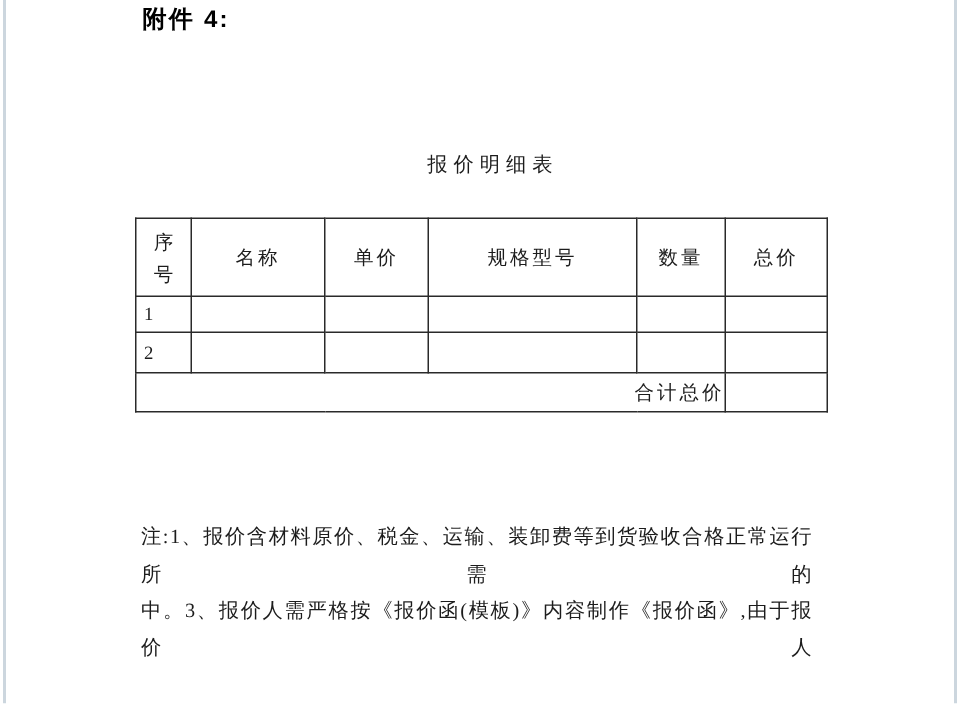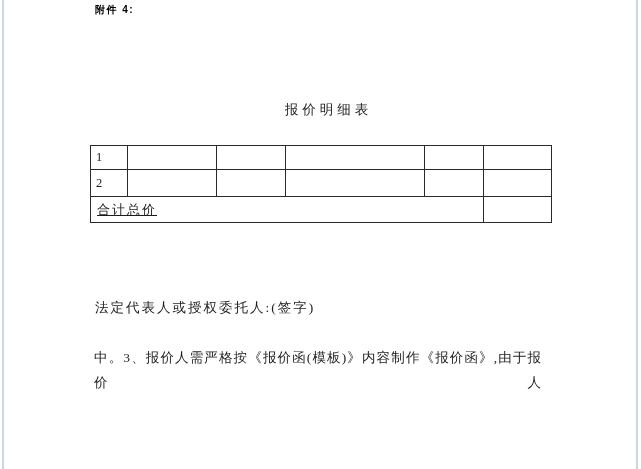--- a/index.html
+++ b/index.html
@@ -27,21 +27,21 @@
   }
   .edge-left  { left: 2px; }
   .edge-right { left: 636px; }
 
   .attachment-label {
     position: absolute;
     left: 95px;
     top: 3px;
     font-family: Liberation Sans, sans-serif;
     font-weight: bold;
-    font-size: 10px;
+    font-size: 16px;
     letter-spacing: 1.5px;
     color: #000000;
     text-align: center;
   }
 
   .doc-title {
     position: absolute;
     left: 90px;
     width: 467px;
     top: 101px;
@@ -89,24 +89,23 @@
   }
   .data-row-1 td { height: 23px; }
   .data-row-2 td { height: 26px; }
   .total-row td  { height: 25px; }
   .row-no {
     text-align: left;
     padding-left: 5px !important;
     font-size: 12.5px;
   }
   .total-label {
-    text-align: left;
+    text-align: right;
     padding-left: 6px !important;
     letter-spacing: 2px;
-    text-decoration: underline;
   }
 
   .signature-line {
     position: absolute;
     left: 95px;
     top: 299px;
     font-size: 13.5px;
     letter-spacing: 2px;
   }
 
@@ -138,20 +137,28 @@
   <table class="quote-table">
     <colgroup>
       <col class="c-seq">
         <col class="c-name">
         <col class="c-unit">
       <col class="c-spec">
         <col class="c-qty">
         <col class="c-total">
     </colgroup>
     <tbody>
+      <tr class="hdr-row">
+        <td><span class="seq-stack">序号</span></td>
+        <td>名称</td>
+        <td>单价</td>
+        <td>规格型号</td>
+        <td>数量</td>
+        <td>总价</td>
+      </tr>
       <tr class="data-row-1">
         <td class="row-no">1</td>
         <td></td>
         <td></td>
         <td></td>
         <td></td>
         <td></td>
       </tr>
       <tr class="data-row-2">
         <td class="row-no">2</td>
@@ -161,19 +168,19 @@
         <td></td>
         <td></td>
       </tr>
       <tr class="total-row">
         <td class="total-label" colspan="5">合计总价</td>
         <td></td>
       </tr>
     </tbody>
   </table>
 
-  <div class="signature-line">法定代表人或授权委托人:(签字)</div>
 
   <div class="note-block">
+    <div class="note-line">注:1、报价含材料原价、税金、运输、装卸费等到货验收合格正常运行所需的</div>
     <div class="note-line">中。3、报价人需严格按《报价函(模板)》内容制作《报价函》,由于报价人</div>
 
   </div>
 </div>
 
 </body></html>

